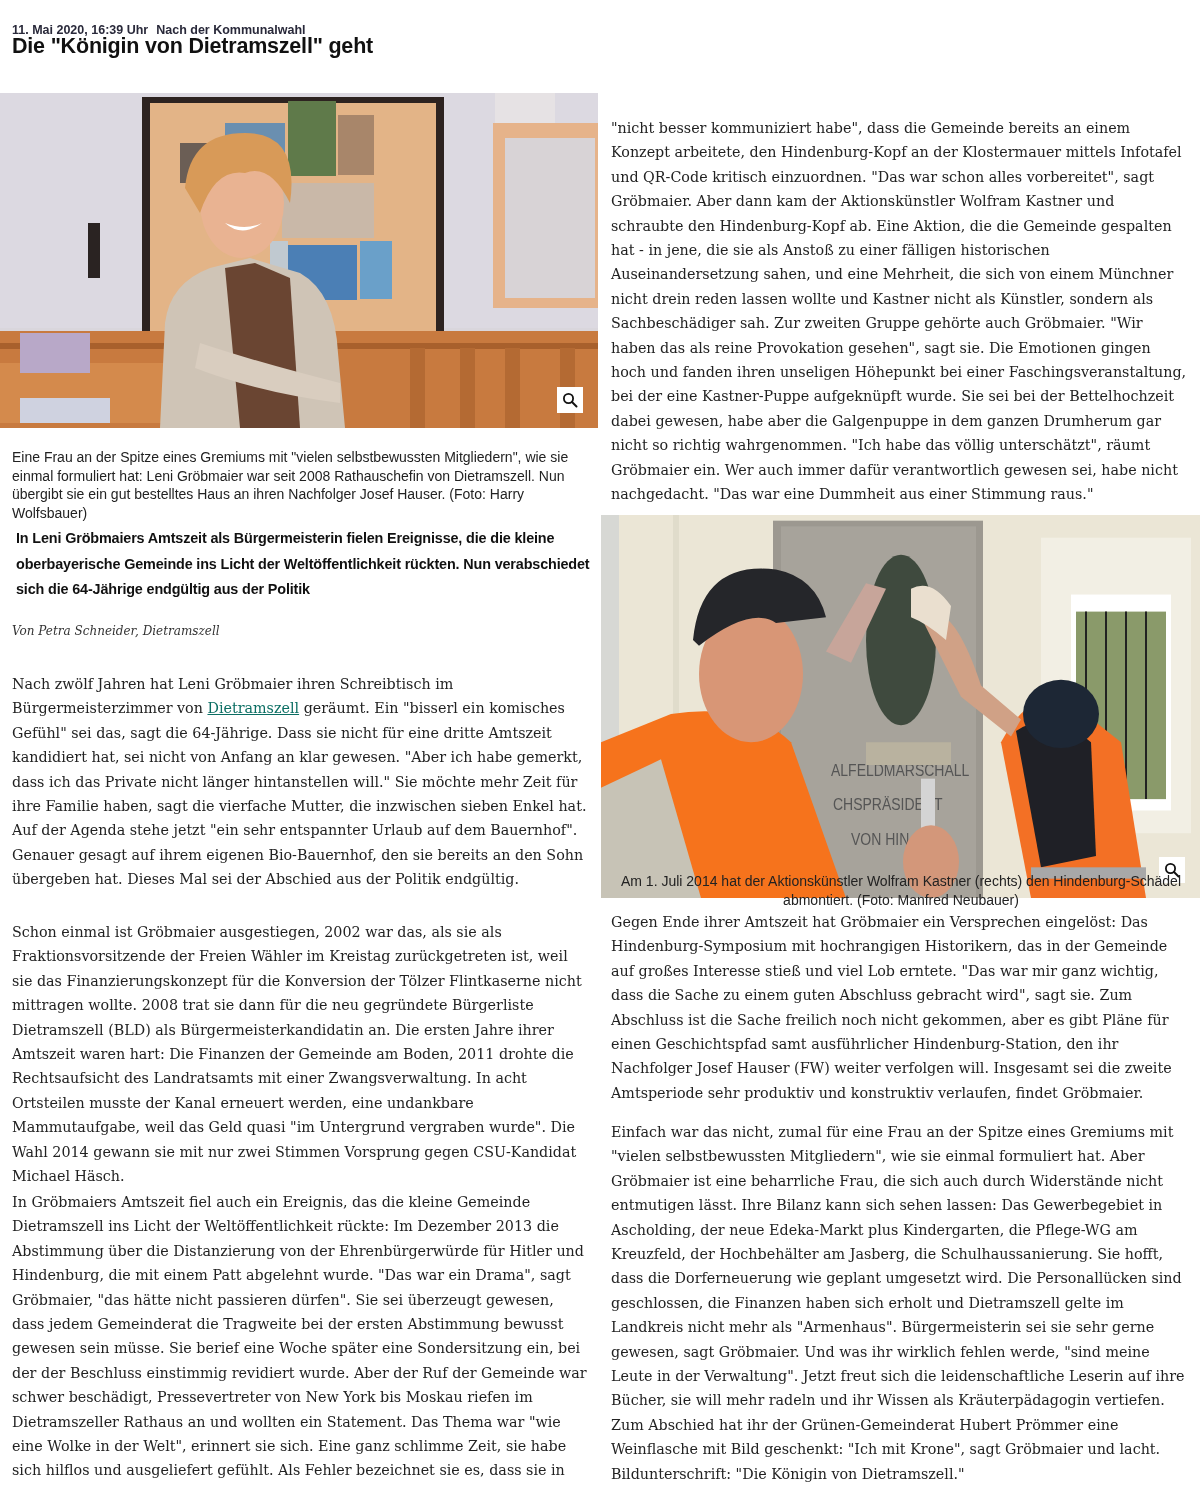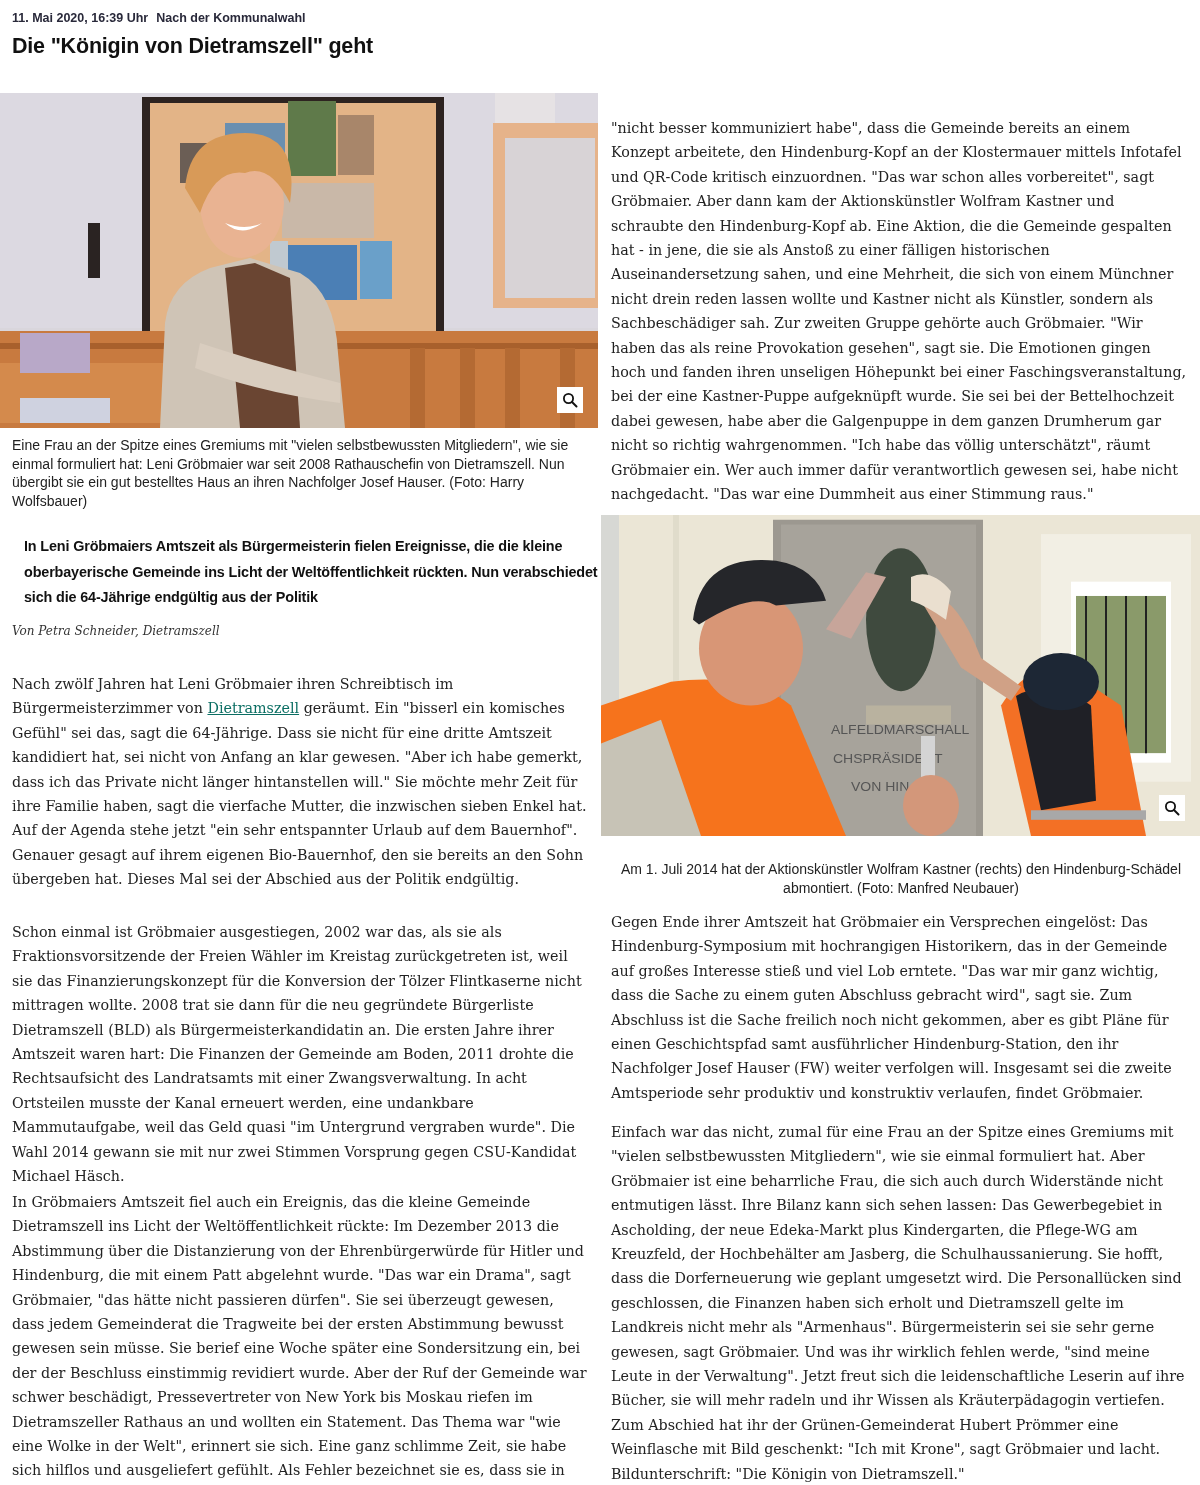--- a/index.html
+++ b/index.html
@@ -1,31 +1,31 @@
 <!DOCTYPE html>
 <html><head>
 <meta charset="utf-8">
 <style>
   html, body { margin: 0; padding: 0; background: #ffffff; }
   body { width: 1200px; height: 1485px; position: relative; overflow: hidden; color: #1a1a1a; }
-  .sans { font-family: "Liberation Sans", "DejaVu Sans", sans-serif; }
+  .sans { font-family: "Liberation Sans", "DejaVu Sans", sans-serif; margin-top: 12px; }
   .serif { font-family: "DejaVu Serif", "Liberation Serif", serif; }
 
   .meta { position: absolute; left: 12px; top: 11px; font-size: 12.5px; font-weight: bold; color: #29293a; }
   .meta .kicker { margin-left: 8px; }
   .headline { position: absolute; left: 12px; top: 34px; margin: 0; font-size: 21.5px; font-weight: bold; color: #111; letter-spacing: -0.2px; }
 
   .photo { position: absolute; overflow: hidden; }
   .photo svg { display: block; width: 100%; height: 100%; }
   .zoom-btn { position: absolute; width: 26px; height: 26px; background: #fff; display: flex; align-items: center; justify-content: center; cursor: pointer; }
   .zoom-btn svg { width: 16px; height: 16px; }
 
   .caption { position: absolute; font-size: 14px; line-height: 18.5px; color: #222; }
 
-  .teaser { position: absolute; left: 12px; top: 522px; width: 580px; margin: 12px; font-size: 14.4px; font-weight: bold; line-height: 25.5px; color: #111; letter-spacing: -0.15px; }
+  .teaser { position: absolute; left: 12px; top: 522px; width: 580px; margin: 4px; font-size: 14.4px; font-weight: bold; line-height: 25.5px; color: #111; letter-spacing: -0.15px; }
   .author { position: absolute; left: 12px; top: 624px; font-size: 12px; font-style: italic; color: #333; }
 
   .para { position: absolute; margin: 0; font-size: 14.3px; line-height: 24.4px; color: #222; }
   .para a { color: #0b6e63; text-decoration: underline; }
 </style>
 </head>
 <body>
 
 <div class="meta sans">
   <span>11. Mai 2020, 16:39 Uhr</span><span class="kicker">Nach der Kommunalwahl</span>
@@ -87,21 +87,21 @@
 <p class="para serif" style="left:12px; top:672px; width:578px;">
   <span>Nach zwölf Jahren hat Leni Gröbmaier ihren Schreibtisch im Bürgermeisterzimmer von </span><a href="#">Dietramszell</a><span> geräumt. Ein "bisserl ein komisches Gefühl" sei das, sagt die 64-Jährige. Dass sie nicht für eine dritte Amtszeit kandidiert hat, sei nicht von Anfang an klar gewesen. "Aber ich habe gemerkt, dass ich das Private nicht länger hintanstellen will." Sie möchte mehr Zeit für ihre Familie haben, sagt die vierfache Mutter, die inzwischen sieben Enkel hat. Auf der Agenda stehe jetzt "ein sehr entspannter Urlaub auf dem Bauernhof". Genauer gesagt auf ihrem eigenen Bio-Bauernhof, den sie bereits an den Sohn übergeben hat. Dieses Mal sei der Abschied aus der Politik endgültig.</span>
 </p>
 
 <p class="para serif" style="left:12px; top:920px; width:578px;">Schon einmal ist Gröbmaier ausgestiegen, 2002 war das, als sie als Fraktionsvorsitzende der Freien Wähler im Kreistag zurückgetreten ist, weil sie das Finanzierungskonzept für die Konversion der Tölzer Flintkaserne nicht mittragen wollte. 2008 trat sie dann für die neu gegründete Bürgerliste Dietramszell (BLD) als Bürgermeisterkandidatin an. Die ersten Jahre ihrer Amtszeit waren hart: Die Finanzen der Gemeinde am Boden, 2011 drohte die Rechtsaufsicht des Landratsamts mit einer Zwangsverwaltung. In acht Ortsteilen musste der Kanal erneuert werden, eine undankbare Mammutaufgabe, weil das Geld quasi "im Untergrund vergraben wurde". Die Wahl 2014 gewann sie mit nur zwei Stimmen Vorsprung gegen CSU-Kandidat Michael Häsch.</p>
 
 <p class="para serif" style="left:12px; top:1190px; width:578px;">In Gröbmaiers Amtszeit fiel auch ein Ereignis, das die kleine Gemeinde Dietramszell ins Licht der Weltöffentlichkeit rückte: Im Dezember 2013 die Abstimmung über die Distanzierung von der Ehrenbürgerwürde für Hitler und Hindenburg, die mit einem Patt abgelehnt wurde. "Das war ein Drama", sagt Gröbmaier, "das hätte nicht passieren dürfen". Sie sei überzeugt gewesen, dass jedem Gemeinderat die Tragweite bei der ersten Abstimmung bewusst gewesen sein müsse. Sie berief eine Woche später eine Sondersitzung ein, bei der der Beschluss einstimmig revidiert wurde. Aber der Ruf der Gemeinde war schwer beschädigt, Pressevertreter von New York bis Moskau riefen im Dietramszeller Rathaus an und wollten ein Statement. Das Thema war "wie eine Wolke in der Welt", erinnert sie sich. Eine ganz schlimme Zeit, sie habe sich hilflos und ausgeliefert gefühlt. Als Fehler bezeichnet sie es, dass sie in den Monaten danach</p>
 
 <p class="para serif" style="left:611px; top:116px; width:578px;">"nicht besser kommuniziert habe", dass die Gemeinde bereits an einem Konzept arbeitete, den Hindenburg-Kopf an der Klostermauer mittels Infotafel und QR-Code kritisch einzuordnen. "Das war schon alles vorbereitet", sagt Gröbmaier. Aber dann kam der Aktionskünstler Wolfram Kastner und schraubte den Hindenburg-Kopf ab. Eine Aktion, die die Gemeinde gespalten hat - in jene, die sie als Anstoß zu einer fälligen historischen Auseinandersetzung sahen, und eine Mehrheit, die sich von einem Münchner nicht drein reden lassen wollte und Kastner nicht als Künstler, sondern als Sachbeschädiger sah. Zur zweiten Gruppe gehörte auch Gröbmaier. "Wir haben das als reine Provokation gesehen", sagt sie. Die Emotionen gingen hoch und fanden ihren unseligen Höhepunkt bei einer Faschingsveranstaltung, bei der eine Kastner-Puppe aufgeknüpft wurde. Sie sei bei der Bettelhochzeit dabei gewesen, habe aber die Galgenpuppe in dem ganzen Drumherum gar nicht so richtig wahrgenommen. "Ich habe das völlig unterschätzt", räumt Gröbmaier ein. Wer auch immer dafür verantwortlich gewesen sei, habe nicht nachgedacht. "Das war eine Dummheit aus einer Stimmung raus."</p>
 
-<figure class="photo" style="left:601px; top:515px; width:599px; height:321px; margin:0;" aria-label="Zwei Männer in Warnwesten schrauben den Hindenburg-Kopf ab">
+<figure class="photo" style="left:601px; top:515px; width:599px; height:383px; margin:0;" aria-label="Zwei Männer in Warnwesten schrauben den Hindenburg-Kopf ab">
   <svg viewBox="0 0 599 337" preserveAspectRatio="none">
     <rect x="0" y="0" width="599" height="337" fill="#ebe6d6"></rect>
     <rect x="0" y="0" width="18" height="337" fill="#d7d8d4"></rect>
     <rect x="72" y="0" width="6" height="337" fill="#e0dccb"></rect>
 
     <rect x="172" y="5" width="210" height="332" fill="#9c9890"></rect>
     <rect x="180" y="10" width="195" height="327" fill="#a7a39b"></rect>
     <text x="230" y="230" font-size="14" fill="#555" font-family="Liberation Sans, sans-serif">ALFELDMARSCHALL</text>
     <text x="232" y="260" font-size="14" fill="#555" font-family="Liberation Sans, sans-serif">CHSPRÄSIDENT</text>
     <text x="250" y="290" font-size="14" fill="#555" font-family="Liberation Sans, sans-serif">VON HIN</text>

